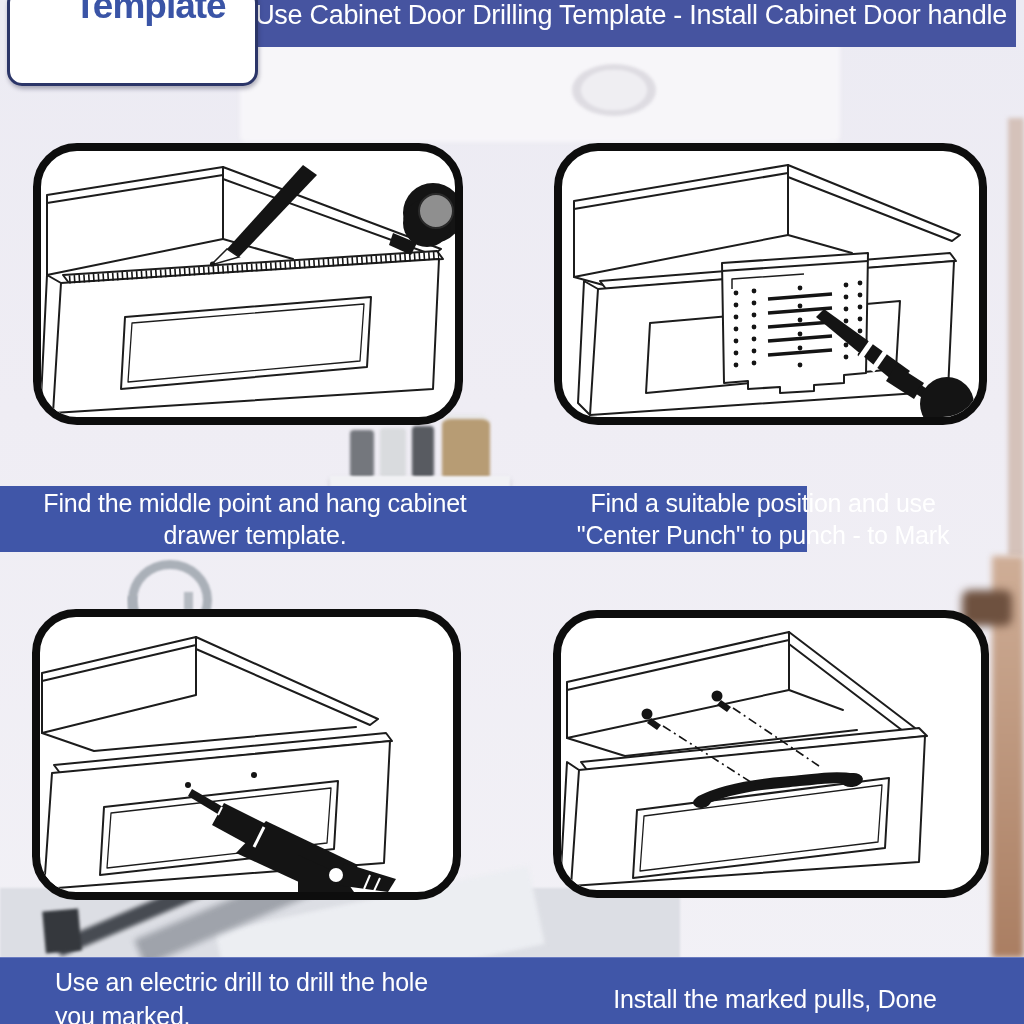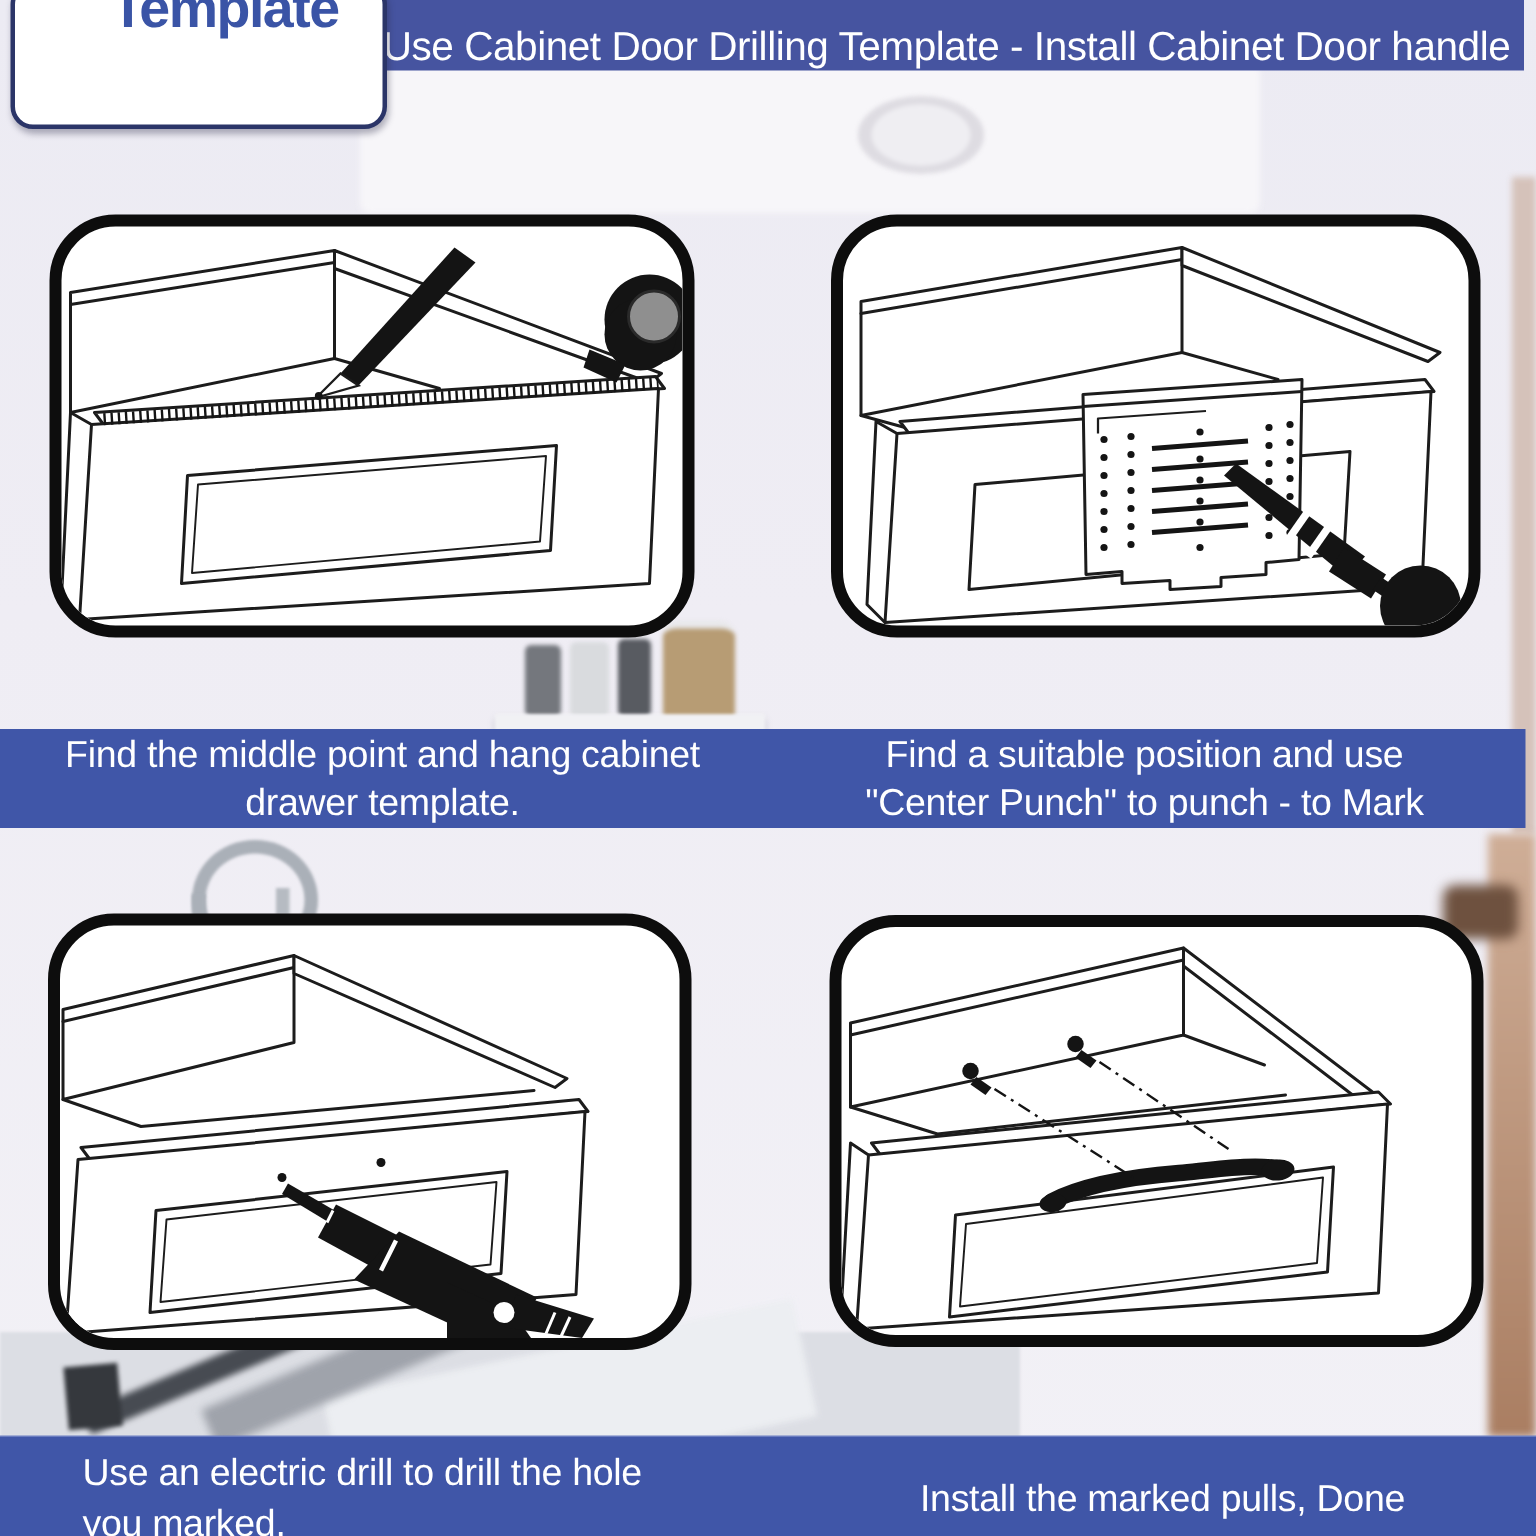--- a/index.html
+++ b/index.html
@@ -27,42 +27,42 @@
   .bg-faucet-stub1{left:128px;top:596px;width:9px;height:14px;background:#aab0b8;filter:blur(1.2px);}
   .bg-faucet-stub2{left:184px;top:592px;width:9px;height:18px;background:#b6bbc2;filter:blur(1.2px);}
   .bg-counter{left:0;top:888px;width:680px;height:70px;background:#dcdee4;filter:blur(1px);}
   .bg-counter-plane{left:220px;top:898px;width:320px;height:80px;background:#eceef2;transform:rotate(-12deg);filter:blur(2px);}
   .bg-counter-diag-light{left:130px;top:892px;width:240px;height:28px;background:#9fa3ab;transform:rotate(-23deg);filter:blur(3px);}
   .bg-counter-diag-dark{left:50px;top:902px;width:200px;height:16px;background:#474b52;transform:rotate(-23deg);filter:blur(2px);}
   .bg-counter-box{left:44px;top:910px;width:36px;height:42px;background:#35383d;transform:rotate(-5deg);filter:blur(1.5px);}
   
   .header-bar{
     position:absolute;left:246px;top:0;width:770px;height:47px;background:#4654a0;
-    display:flex;align-items:flex-end;justify-content:center;z-index:4;
+    display:flex;align-items:flex-start;justify-content:center;z-index:4;
   }
   .header-title{color:#ffffff;font-size:27px;letter-spacing:-0.3px;white-space:nowrap;}
   .logo-box{
     position:absolute;left:7px;top:-12px;width:245px;height:92px;background:#ffffff;
     border:3px solid #2b3568;border-radius:15px;z-index:5;box-shadow:1px 3px 4px rgba(40,40,70,.35);
   }
   .logo-line{color:#3a54a6;font-weight:bold;font-size:37px;letter-spacing:-1px;line-height:38px;}
   .logo-l1{margin:12px 0 0 40px;}
   .logo-l2{margin:-4px 0 0 64px;}
   
   .panel{
     position:absolute;background:#ffffff;border:8px solid #0d0d0d;border-radius:44px;z-index:3;overflow:hidden;
   }
   .panel svg{display:block;width:100%;height:100%;}
   .p1{left:33px;top:143px;width:414px;height:266px;}
   .p2{left:554px;top:143px;width:417px;height:266px;}
   .p3{left:32px;top:609px;width:413px;height:275px;}
   .p4{left:553px;top:610px;width:420px;height:272px;}
   
   .caption-bar{position:absolute;left:0;background:#4056a8;z-index:4;}
-  .bar1{top:486px;width:1017px;height:66px;}
+  .bar1{top:486px;width:807px;height:66px;}
   .bar2{top:958px;width:1024px;height:81px;box-shadow:0 -1px 0 #6a7cc0;}
   .caption{
     position:absolute;top:0;height:100%;display:flex;align-items:center;justify-content:center;
     color:#ffffff;font-size:25px;line-height:32px;white-space:pre-line;text-align:center;letter-spacing:-0.2px;
   }
   .cap-1{left:10px;width:490px;}
   .cap-2{left:528px;width:470px;text-align:center;}
   .cap-3{left:55px;width:480px;justify-content:flex-start;text-align:left;line-height:34px;}
   .cap-4{left:555px;width:440px;}
 </style>

